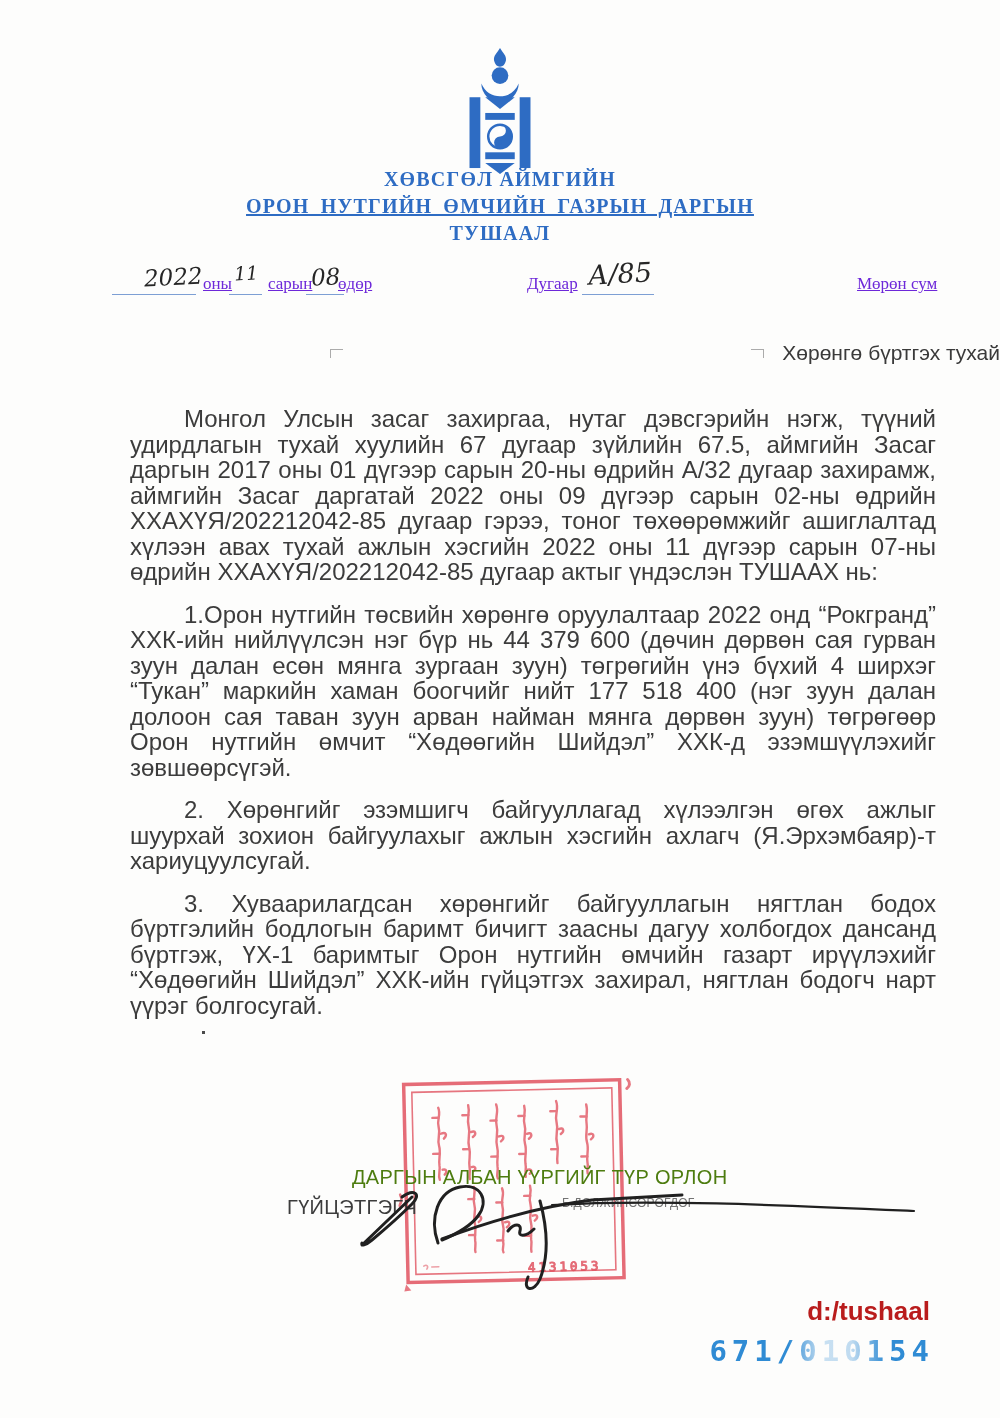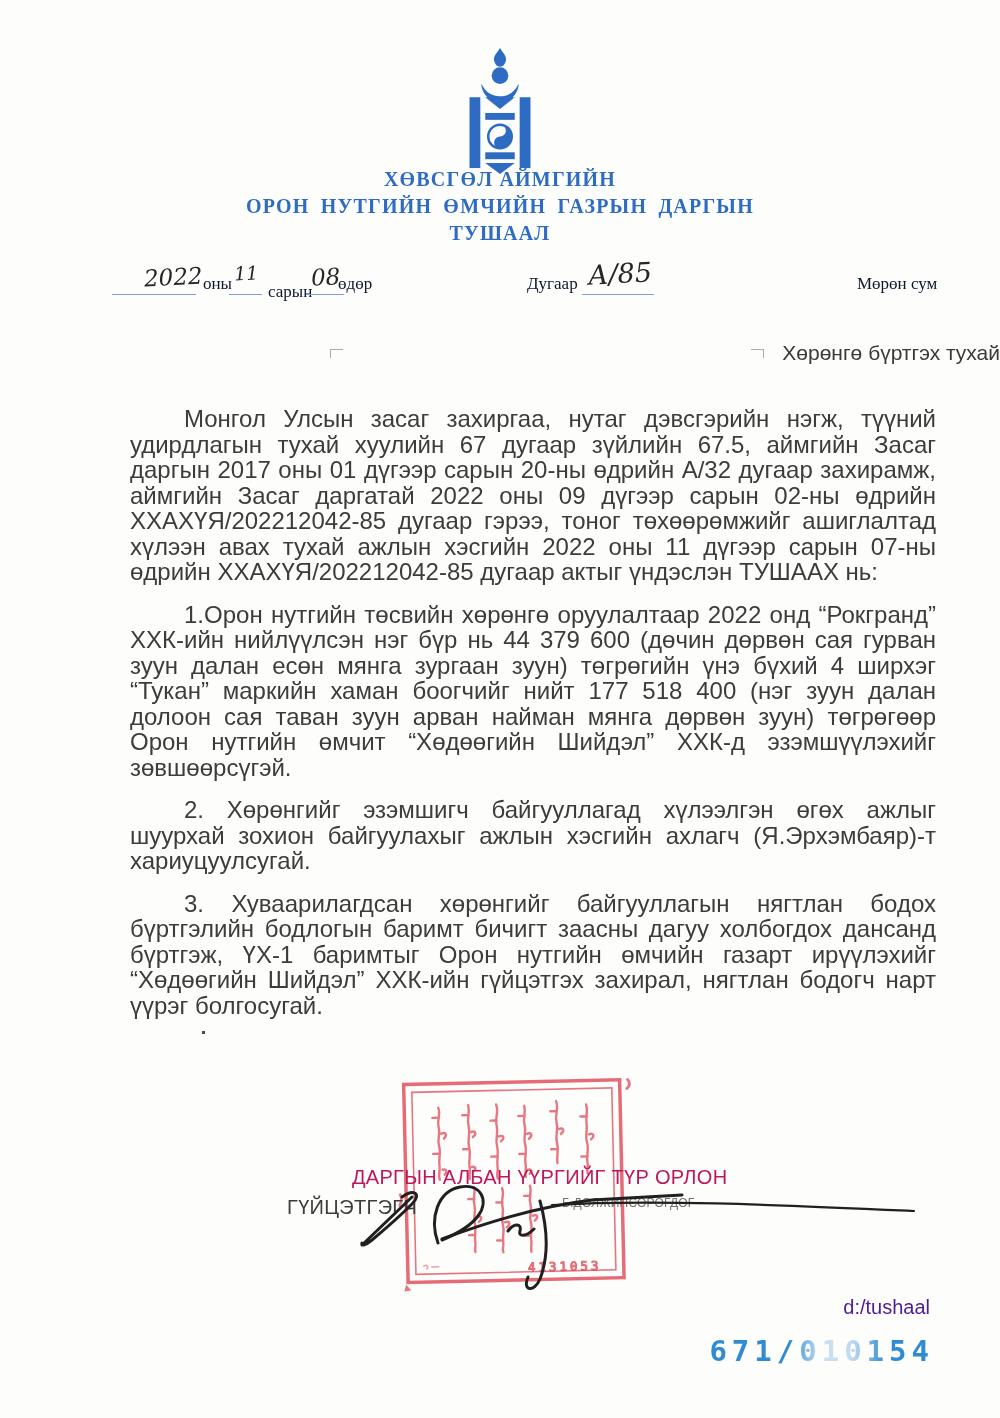--- a/index.html
+++ b/index.html
@@ -10,35 +10,35 @@
     font-family:"Liberation Sans", sans-serif; color:#3b3b3b;
   }
   
   .emblem { position:absolute; left:50%; top:48px; transform:translateX(-50%); }
   .org-header {
     position:absolute; left:0; top:166px; width:100%;
     text-align:center; font-family:"Liberation Serif", serif;
     font-weight:bold; font-size:20px; line-height:27px;
     color:#2e6cc3; letter-spacing:1.2px;
   }
-  .org-header .l2 { word-spacing:5px; }
+  .org-header .l2 { word-spacing:5px;text-decoration:underline; }
   
   .date-row { position:absolute; top:268px; left:0; width:100%; height:34px; font-size:17px; }
   .hand {
     font-family:"DejaVu Serif", serif; font-style:italic; color:#262626;
     font-size:23px; display:inline-block; transform:rotate(-3deg);
   }
-  .blue-label { color:#0f172a; font-family:"Liberation Serif", serif; }
+  .blue-label { color:#6d28d9; font-family:"Liberation Serif", serif;text-decoration:underline; }
   .u { border-bottom:1.5px solid #7d9fd4; position:absolute; height:1px; }
   .dv-year  { position:absolute; left:144px; top:-4px; }
   .ul-year  { left:112px; top:26px; width:84px; }
   .lb-year  { position:absolute; left:203px; top:6px; }
   .dv-month { position:absolute; left:234px; top:-6px; font-size:19px; }
   .ul-month { left:229px; top:26px; width:33px; }
-  .lb-month { position:absolute; left:268px; top:14px; }
+  .lb-month { position:absolute; left:268px; top:6px; }
   .dv-day   { position:absolute; left:311px; top:-4px; }
   .ul-day   { left:306px; top:26px; width:38px; }
   .lb-day   { position:absolute; left:338px; top:6px; }
   .lb-num   { position:absolute; left:527px; top:6px; }
   .dv-num   { position:absolute; left:588px; top:-10px; font-size:27px; }
   .ul-num   { left:582px; top:26px; width:72px; }
   .lb-loc   { position:absolute; left:857px; top:6px; }
   
   .doc-title {
     position:absolute; left:0; top:341px; width:100%; text-align:right;
@@ -50,26 +50,26 @@
   
   .body-text {
     position:absolute; left:130px; top:406px; width:806px;
     font-size:24px; line-height:25.5px; text-align:justify; color:#3c3c3c;
   }
   .body-text p { text-indent:54px; margin-bottom:17px; }
   .dot-artifact { position:absolute; left:202px; top:1031px; width:3px; height:3px; background:#4a4a4a; }
   
   .stamp { position:absolute; left:398px; top:1076px; transform:rotate(-1.3deg); }
   
-  .sig-line1 { position:absolute; left:352px; top:1166px; font-size:20px; color:#be185d; letter-spacing:0.3px; }
+  .sig-line1 { position:absolute; left:352px; top:1166px; font-size:20px; color:#4d7c0f; letter-spacing:0.3px; }
   .sig-line2 { position:absolute; left:287px; top:1196px; font-size:20px; color:#3c3c3c; letter-spacing:0.3px; }
   .sig-name  { position:absolute; left:562px; top:1196px; font-size:12px; color:#737373; letter-spacing:0.2px; }
   .sig-ink   { position:absolute; left:300px; top:1165px; }
   
-  .file-path { position:absolute; right:70px; top:1296px; font-size:20px; color:#4c1d95; }
+  .file-path { position:absolute; right:70px; top:1296px; font-size:26px; color:#b91c1c;font-weight:bold; }
   .reg-number {
     position:absolute; right:66px; top:1334px;
     font-family:"DejaVu Sans Mono", monospace; font-weight:bold;
     font-size:29px; letter-spacing:5px; color:#2f8bd4;
   }
   .reg-fade {
     position:absolute; left:788px; top:1334px; width:98px; height:36px;
     background:linear-gradient(90deg, rgba(253,253,252,0) 0%, rgba(253,253,252,0.75) 35%, rgba(253,253,252,0.7) 65%, rgba(253,253,252,0) 100%);
   }
 </style>

